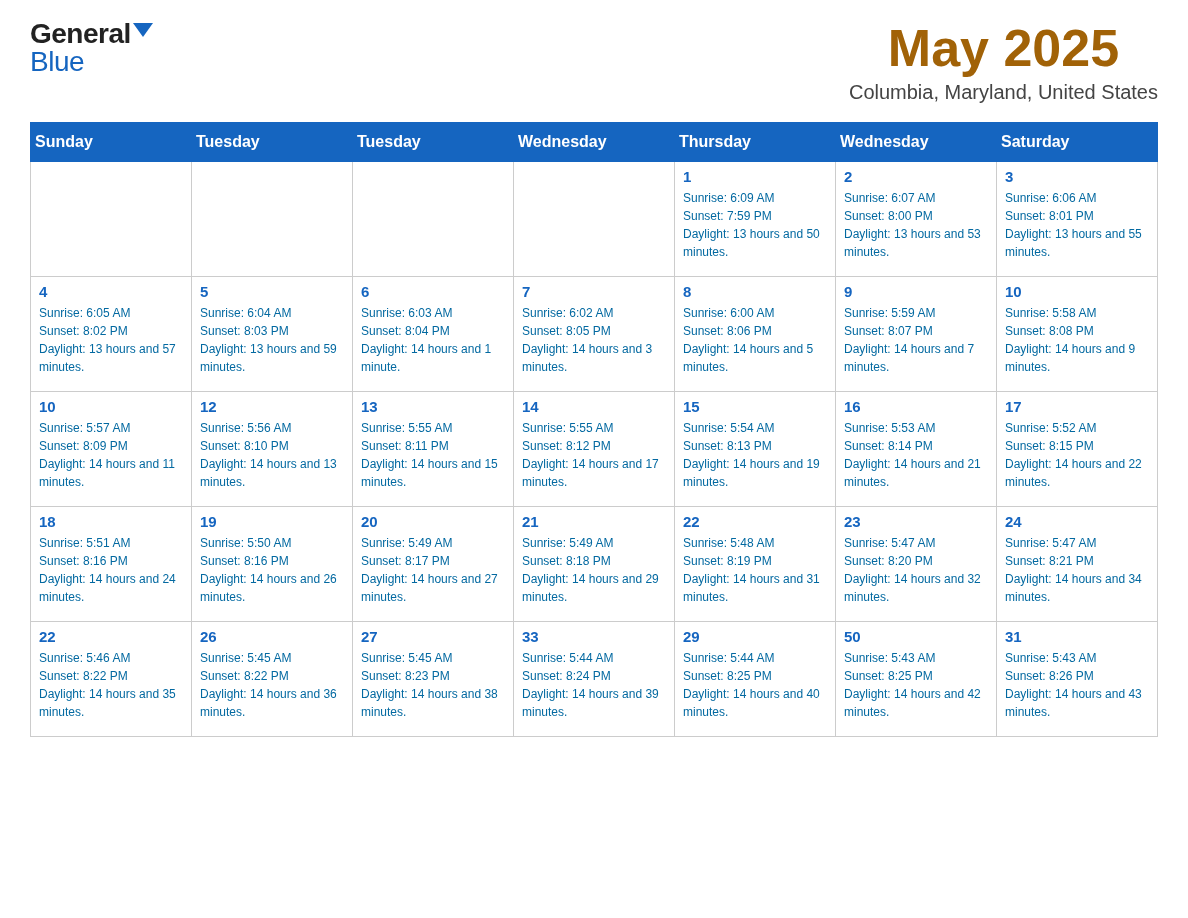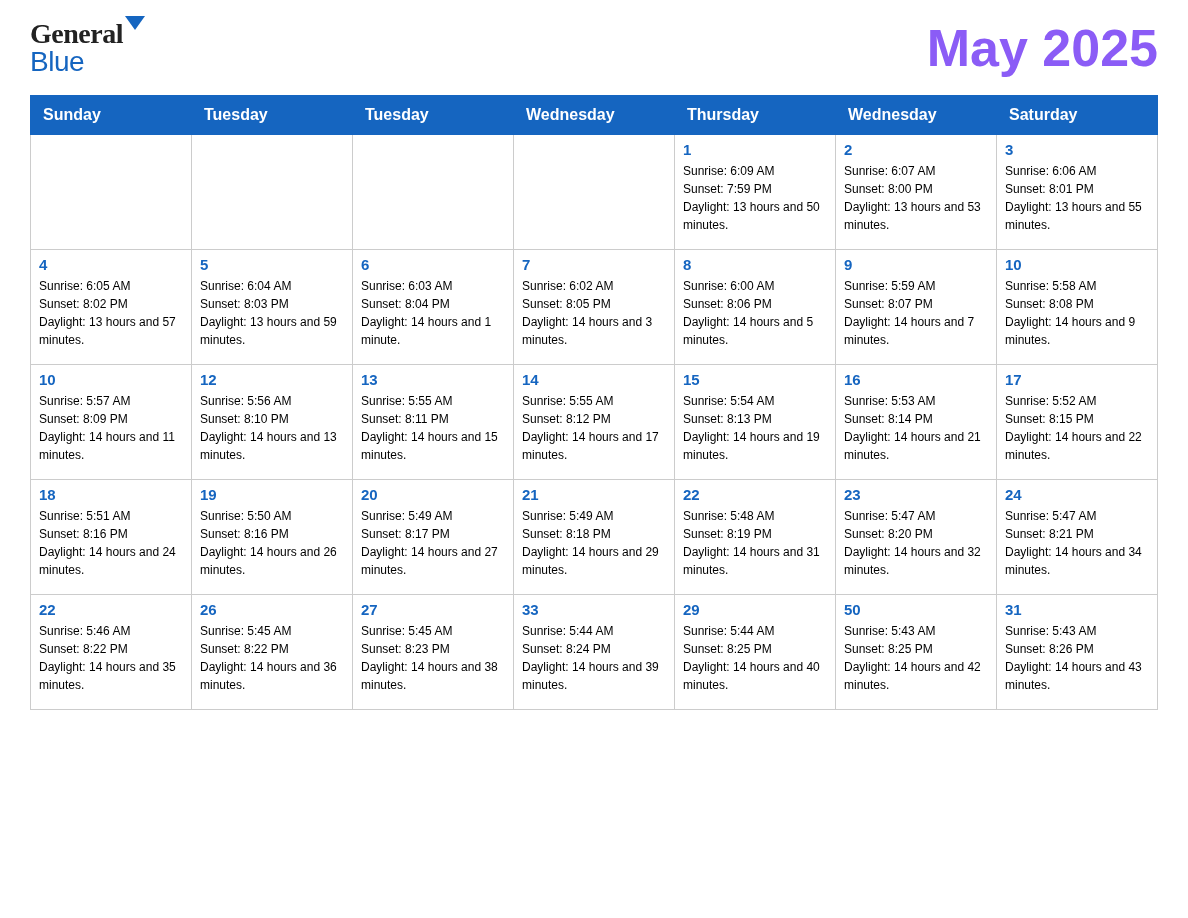--- a/index.html
+++ b/index.html
@@ -41,67 +41,67 @@
       border-left: 10px solid transparent;
       border-right: 10px solid transparent;
       border-top: 14px solid #1565C0;
       margin-left: 2px;
       vertical-align: middle;
       position: relative;
       top: -4px;
     }
     .logo-row {
       display: flex;
-      font-family: Liberation Serif, serif;
+      align-items: center;
     }
     .title-block {
       text-align: right;
     }
     .month-title {
       font-size: 52px;
       font-weight: bold;
-      color: #8b5cf6;
+      color: #a16207;
       line-height: 1.1;
       text-align: center;
     }
     .location-title {
       font-size: 20px;
       color: #444;
       margin-top: 4px;
     }
     .calendar {
       width: 100%;
       border-collapse: collapse;
       border: 1px solid #bbb;
     }
     .calendar th {
       background-color: #1565C0;
       color: #fff;
       font-size: 16px;
       font-weight: bold;
-      padding: 10px 12px;
+      padding: 10px 4px;
       text-align: left;
       border: 1px solid #1565C0;
     }
     .calendar td {
       vertical-align: top;
       border: 1px solid #ccc;
       padding: 6px 8px;
       width: 14.28%;
       min-height: 100px;
     }
     .day-number {
       font-size: 15px;
       font-weight: bold;
       color: #1565C0;
       margin-bottom: 4px;
     }
     .day-info {
       font-size: 12px;
-      color: #000000;
+      color: #0369a1;
       line-height: 1.5;
     }
     .empty-cell {
       background: #fff;
     }
     .week-row td {
       height: 115px;
     }
   </style>
 </head>
@@ -110,20 +110,21 @@
 <div class="header">
   <div class="logo">
     <div class="logo-row">
       <span class="logo-general">General</span>
       <span class="logo-triangle"></span>
     </div>
     <span class="logo-blue">Blue</span>
   </div>
   <div class="title-block">
     <div class="month-title">May 2025</div>
+    <div class="location-title">Columbia, Maryland, United States</div>
   </div>
 </div>
 
 <table class="calendar">
   <thead>
     <tr>
     <th>Sunday</th>
         <th>Tuesday</th>
         <th>Tuesday</th>
         <th>Wednesday</th>

